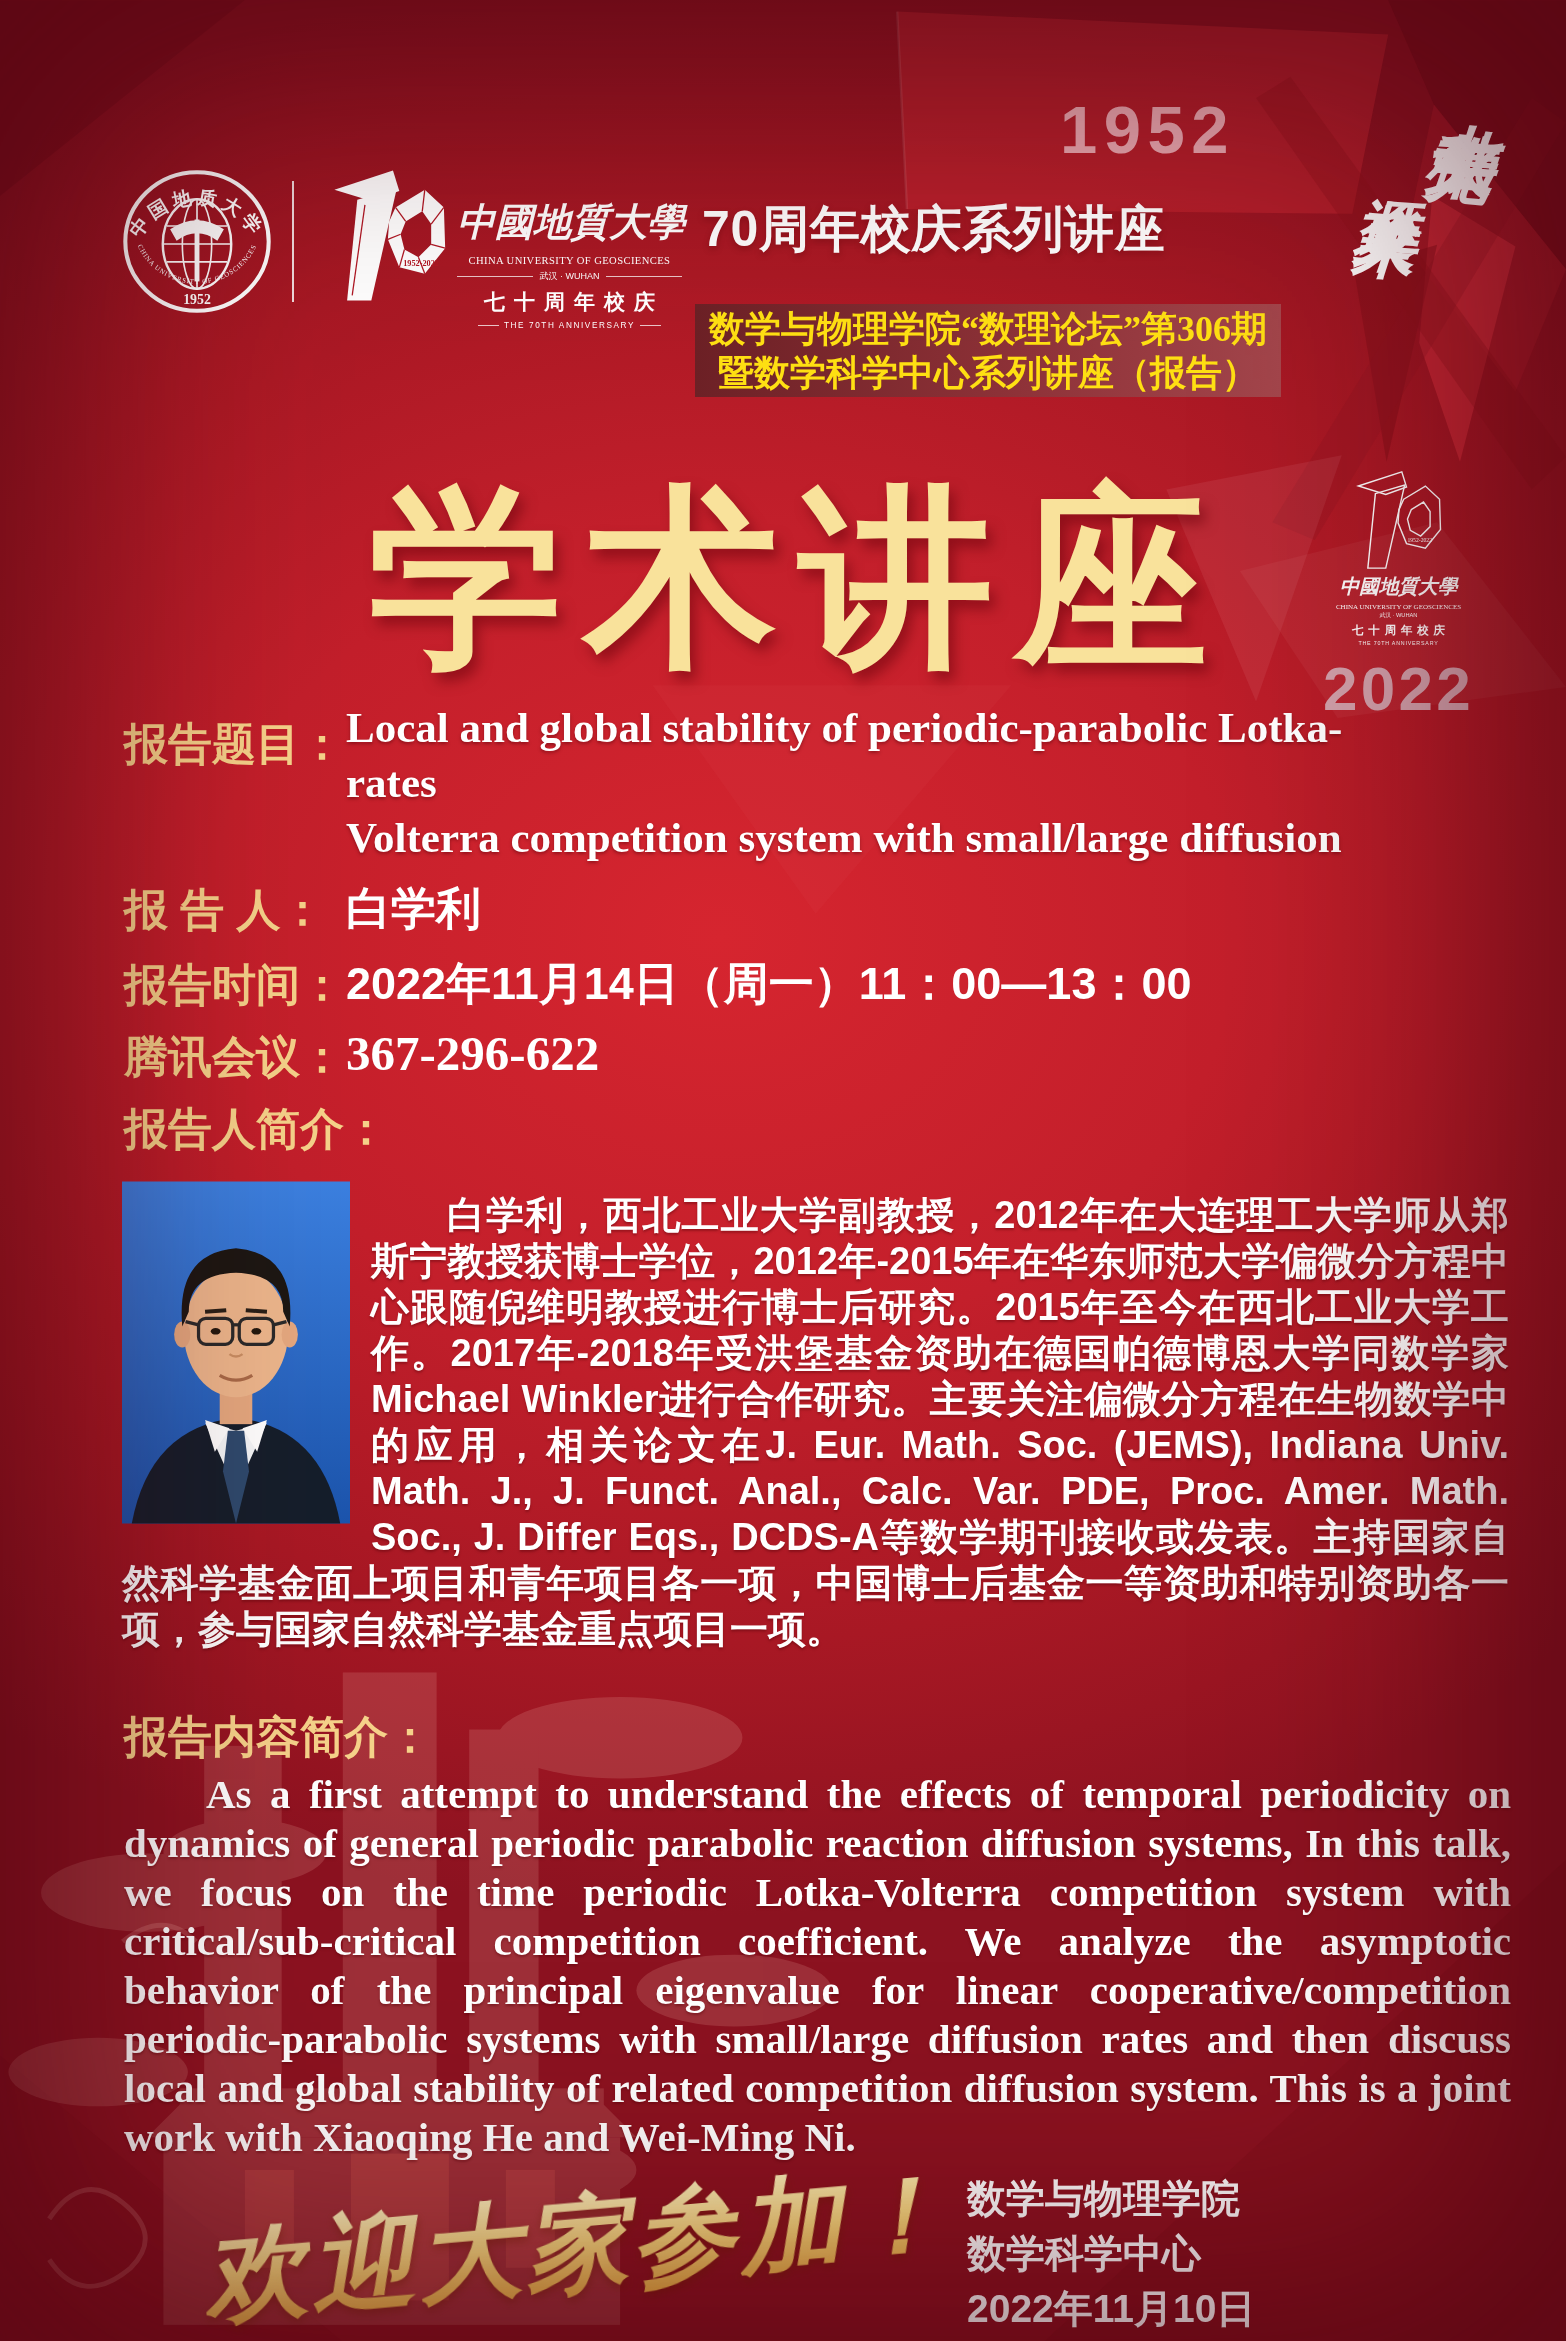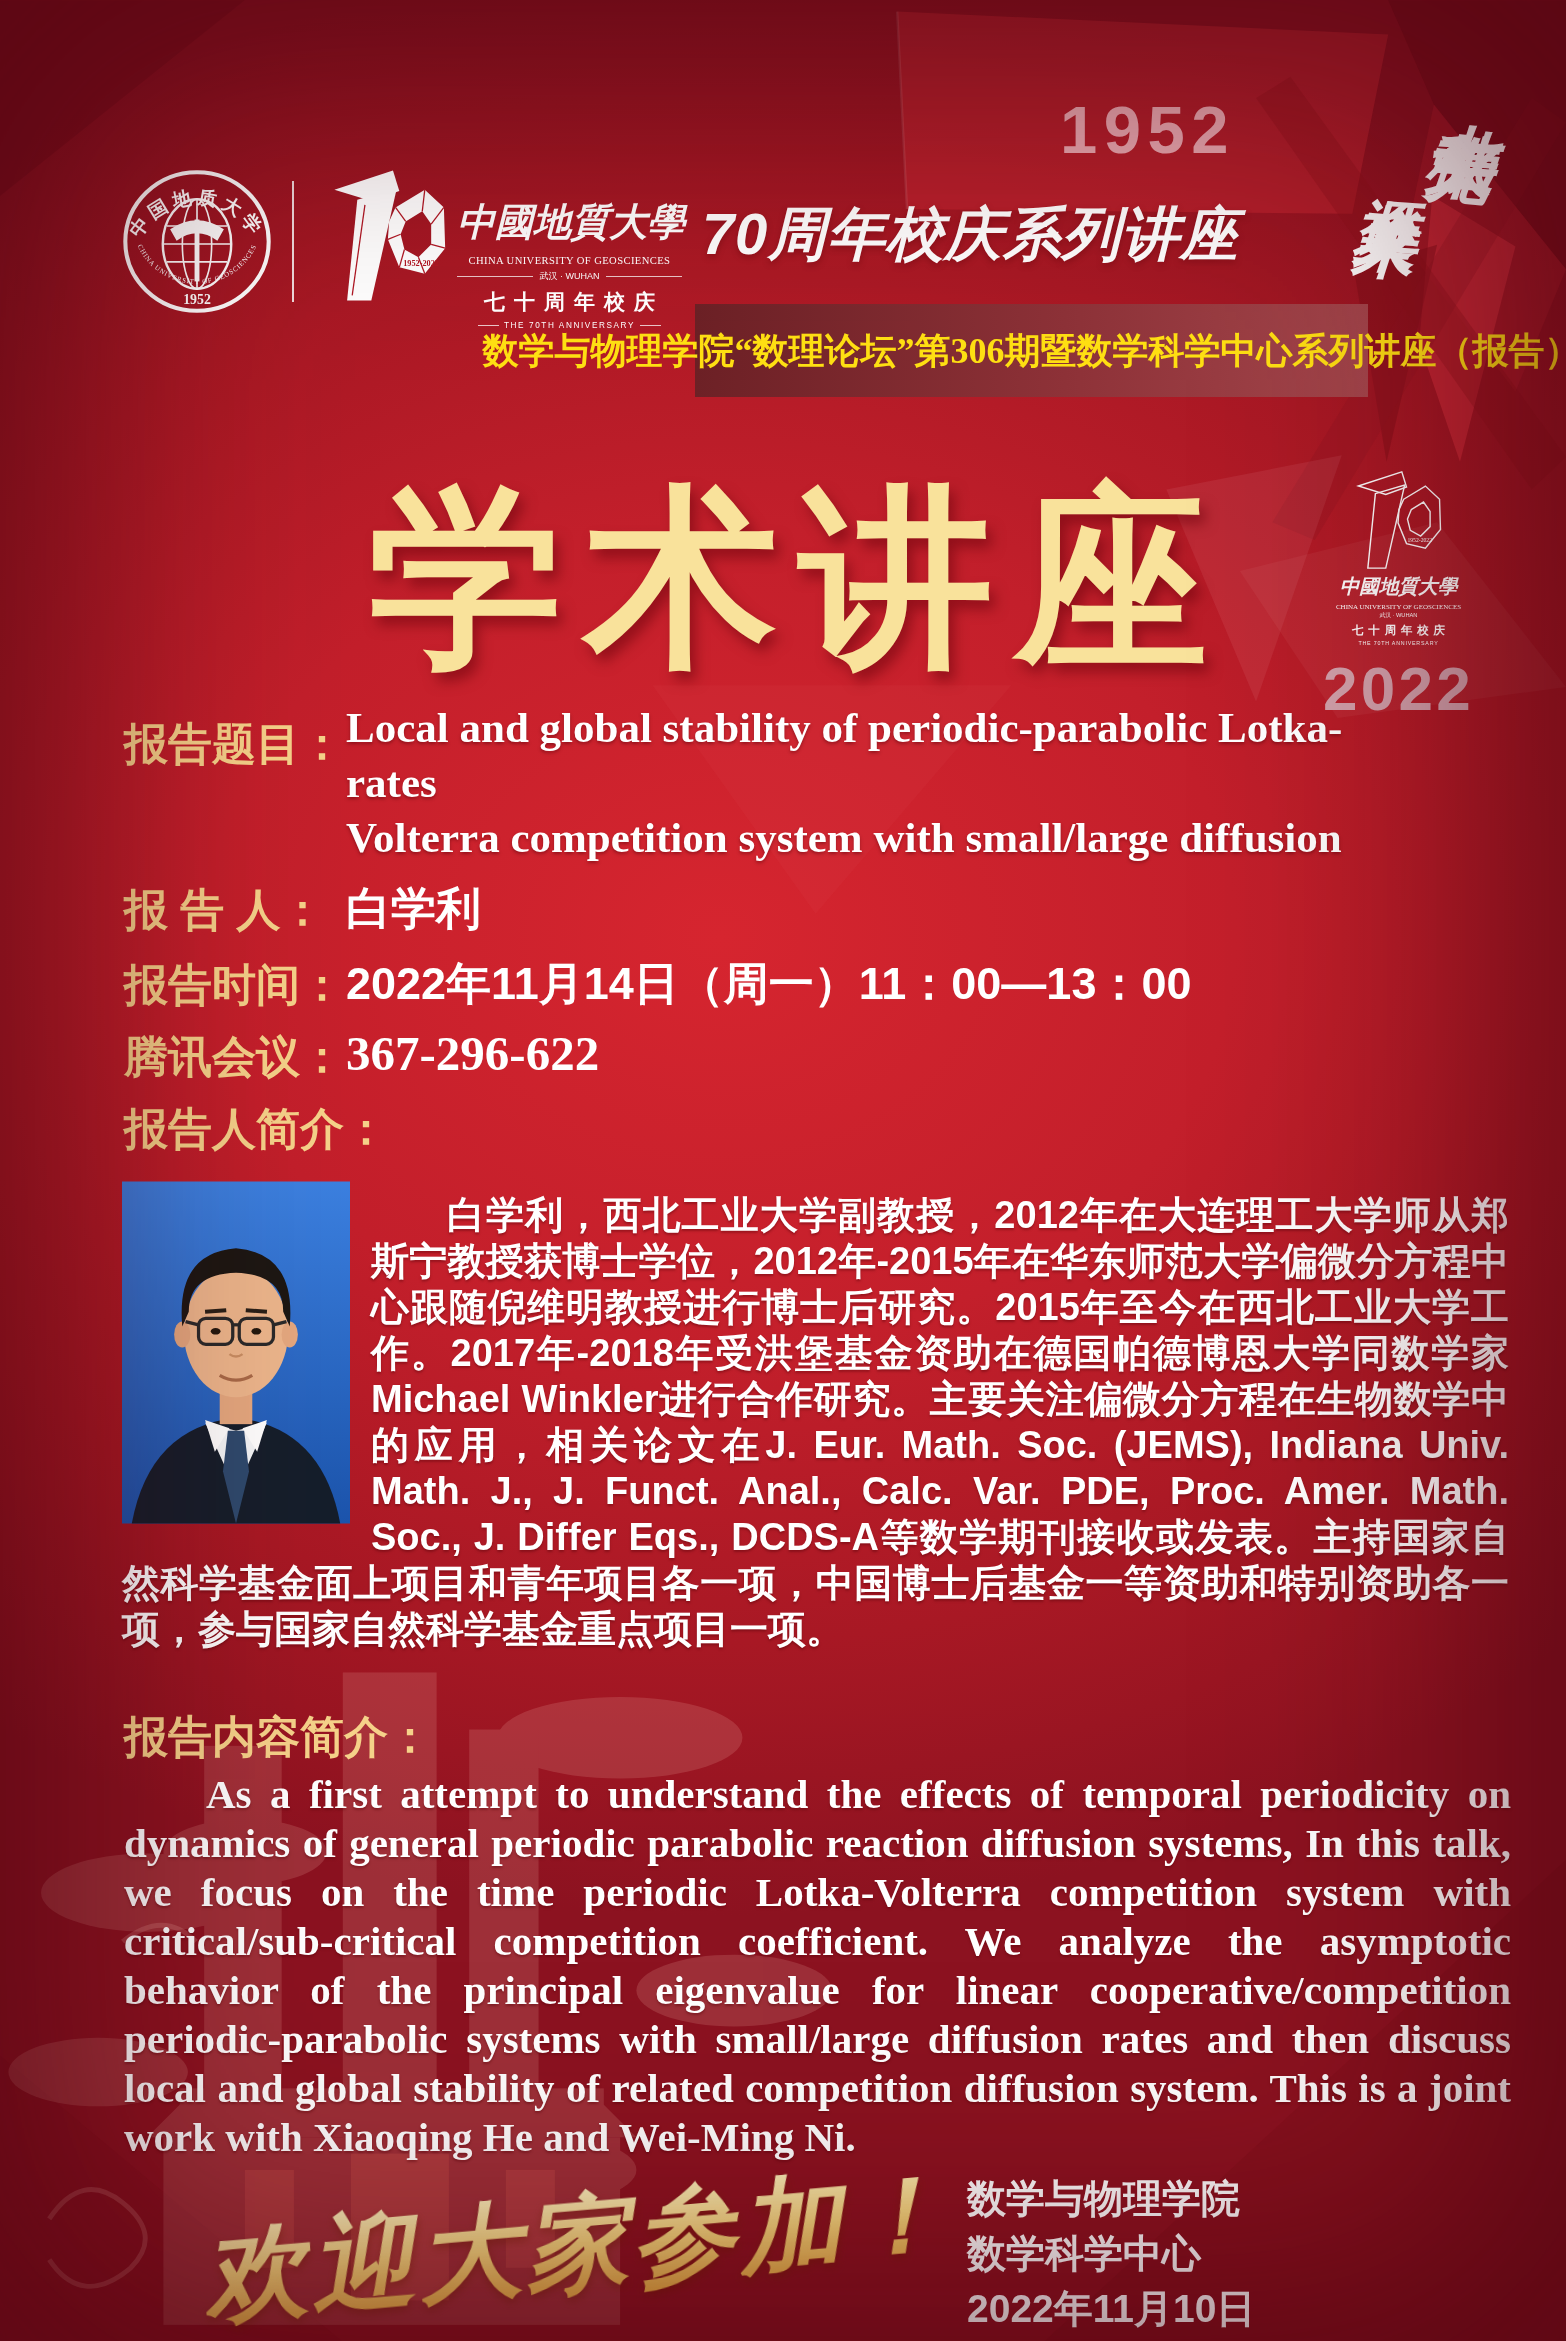--- a/index.html
+++ b/index.html
@@ -21,24 +21,24 @@
   .divider{left:292px;top:181px;width:2.4px;height:121px;background:rgba(255,255,255,.85);}
   .univ-block{left:457px;top:197px;width:225px;text-align:center;color:#fff;}
   .u-cn{font-size:38px;font-weight:800;font-family:"Liberation Serif",serif;font-style:italic;white-space:nowrap;}
   .u-en{font-size:10.6px;font-family:"Liberation Serif",serif;letter-spacing:0.4px;margin-top:6.5px;white-space:nowrap;}
   .u-city{font-size:9px;margin-top:4.1px;display:flex;align-items:center;justify-content:center;gap:6.5px;}
   .u-city::before,.u-city::after{content:"";flex:1;height:0.8px;background:rgba(255,255,255,.75);}
   .u-anniv{font-size:21px;font-weight:800;letter-spacing:9px;margin-top:5.7px;white-space:nowrap;text-indent:9px;}
   .u-anniv-en{font-size:8.2px;letter-spacing:1.6px;margin-top:4.9px;display:flex;align-items:center;justify-content:center;gap:4.9px;white-space:nowrap;}
   .u-anniv-en::before,.u-anniv-en::after{content:"";width:21px;height:0.8px;background:rgba(255,255,255,.75);}
 
-  .series-title{left:702px;top:196px;font-size:58px;font-weight:900;color:#fff;letter-spacing:0.8px;white-space:nowrap;text-shadow:0 3.3px 6.5px rgba(90,0,10,.35);font-style:italic;}
-  .forum-box{left:695px;top:304px;width:673px;height:93px;
+  .series-title{left:702px;top:196px;font-size:50px;font-weight:900;color:#fff;letter-spacing:0.8px;white-space:nowrap;text-shadow:0 3.3px 6.5px rgba(90,0,10,.35);}
+  .forum-box{left:695px;top:304px;width:586px;height:93px;
     background:linear-gradient(90deg,#6d2126 0%,#8e3238 55%,#a4464c 100%);
-    display:flex;flex-direction:row;justify-content:center;align-items:center;}
+    display:flex;flex-direction:column;justify-content:center;align-items:center;}
   .forum-line{font-size:36px;line-height:44px;font-weight:700;color:#ffe013;
     font-family:"Liberation Serif",serif;white-space:nowrap;}
 
   .slogan{writing-mode:vertical-rl;color:#fff;font-weight:800;font-family:"Liberation Serif",serif;font-style:italic;white-space:nowrap;}
   .slogan-1{left:1423px;top:69px;font-size:67px;letter-spacing:4.9px;transform:rotate(5deg);}
   .slogan-2{left:1348px;top:148px;font-size:62px;letter-spacing:6.5px;transform:rotate(4deg);}
 
   .main-title{left:369px;top:450px;font-size:194px;font-weight:900;color:#f9e29b;letter-spacing:21px;white-space:nowrap;
     text-shadow:5.7px 9px 13px rgba(100,0,10,.5);}
 

